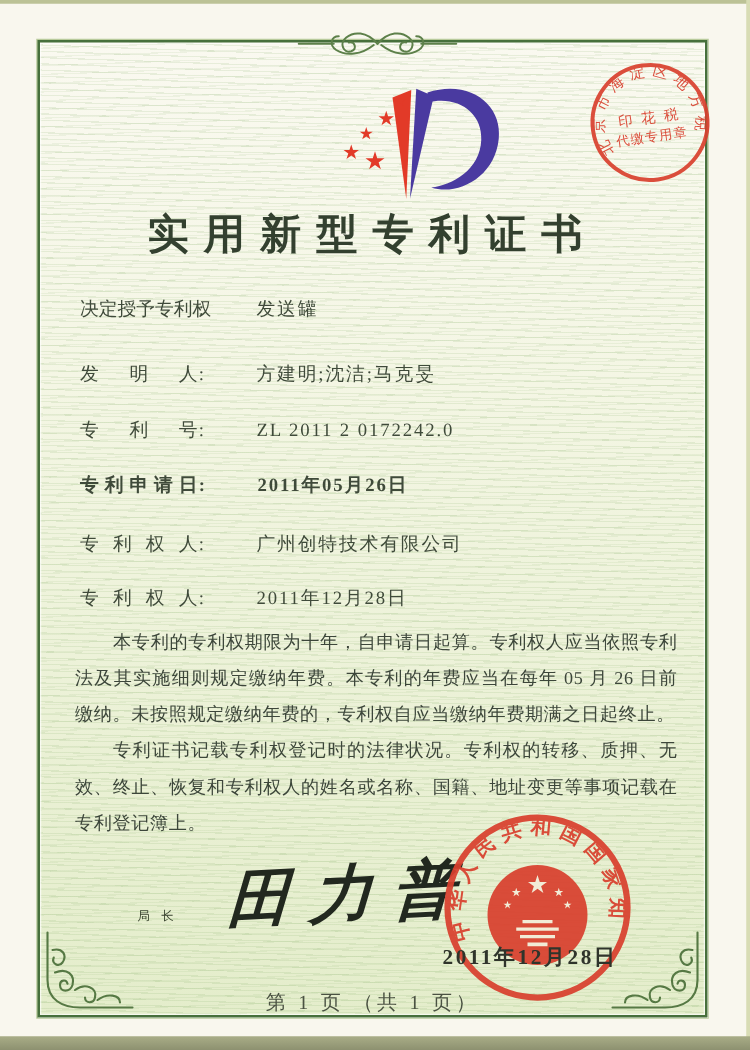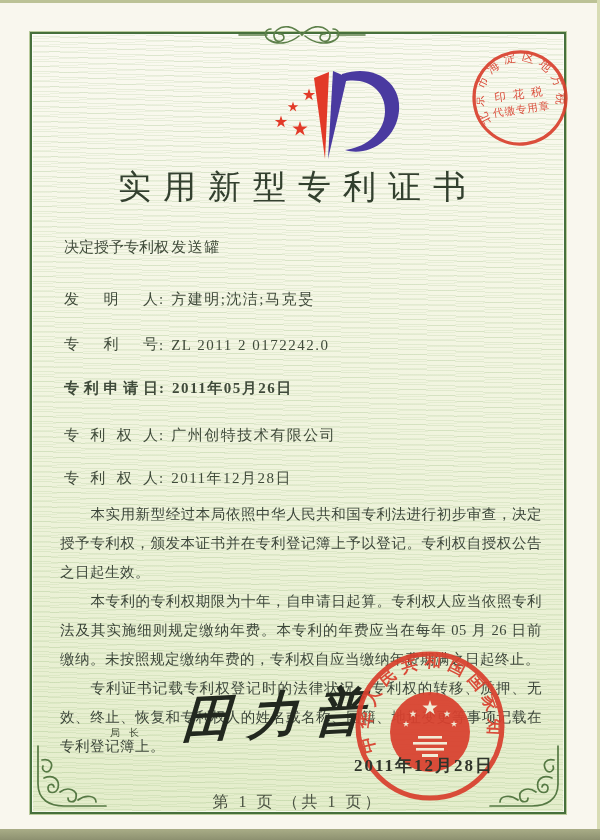--- a/index.html
+++ b/index.html
@@ -12,29 +12,29 @@
     border:2px solid #47703c;box-shadow:0 0 0 1px #b9cb9c, inset 0 0 0 1px #ffffffb0;
     background:
       repeating-linear-gradient(2deg, rgba(122,168,94,0.15) 0 1px, rgba(0,0,0,0) 1px 5px),
       repeating-linear-gradient(-2deg, rgba(122,168,94,0.10) 0 1px, rgba(0,0,0,0) 1px 7px),
       linear-gradient(180deg,#faf9f0 0%,#f4f6e4 35%,#ebf1d6 70%,#e4edcb 100%);}
   .cert-no{position:absolute;left:32px;top:30px;font-size:14px;letter-spacing:3px;color:#4a5242;}
   .logo{position:absolute;left:222px;top:28px;width:155px;height:105px;}
   .tax-seal{position:absolute;left:438px;top:14px;width:100px;height:100px;
     transform:rotate(-8deg);opacity:.92;}
   .title{position:absolute;left:0;top:131px;width:100%;text-align:center;
-    font-size:33px;font-weight:400;letter-spacing:12px;color:#33402f;}
+    font-size:33px;font-weight:700;letter-spacing:12px;color:#33402f;}
   .fields{position:absolute;left:32px;top:204px;right:40px;font-size:15px;color:#3f4a3a;}
   .frow{position:absolute;left:0;white-space:nowrap;}
   .frow.r0{top:0;} .frow.r1{top:52px;} .frow.r2{top:97px;}
   .frow.r3{top:141px;font-weight:bold;} .frow.r4{top:188px;} .frow.r5{top:231px;}
   .flabel{display:inline-block;width:94px;text-align:justify;text-align-last:justify;
     vertical-align:bottom;}
   .fcolon{margin:0 8px 0 1px;}
-  .fvalue{letter-spacing:1.5px;}
+  .fvalue{letter-spacing:1.5px;margin-left:34px;}
   .body-text{position:absolute;left:28px;top:466px;width:482px;font-size:14.5px;
     line-height:29px;color:#3c463a;text-align:justify;letter-spacing:0.5px;}
   .body-text p{margin:0;text-indent:2.1em;}
   .signoff-label{position:absolute;left:78px;top:692px;font-size:10px;
     letter-spacing:9px;color:#39432f;}
   .signature{position:absolute;left:150px;top:648px;font-size:50px;font-weight:600;
     font-style:italic;letter-spacing:16px;color:#22281f;
     transform:rotate(-3deg) skewX(-6deg);}
   .sipo-seal{position:absolute;left:322px;top:616px;width:152px;height:152px;opacity:.93;}
   .seal-date{position:absolute;left:322px;top:720px;font-size:17px;letter-spacing:2px;
@@ -127,21 +127,20 @@
     </div>
     <div class="frow r4">
       <span class="flabel">专利权人</span><span class="fcolon">:</span><span class="fvalue">广州创特技术有限公司</span>
     </div>
     <div class="frow r5">
       <span class="flabel">专利权人</span><span class="fcolon">:</span><span class="fvalue">2011年12月28日</span>
     </div>
   </div>
 
   <div class="body-text">
-    <p>本实用新型经过本局依照中华人民共和国专利法进行初步审查，决定授予专利权，颁发本证书并在专利登记簿上予以登记。专利权自授权公告之日起生效。</p>
     <p>本专利的专利权期限为十年，自申请日起算。专利权人应当依照专利法及其实施细则规定缴纳年费。本专利的年费应当在每年 05 月 26 日前缴纳。未按照规定缴纳年费的，专利权自应当缴纳年费期满之日起终止。</p>
     <p>专利证书记载专利权登记时的法律状况。专利权的转移、质押、无效、终止、恢复和专利权人的姓名或名称、国籍、地址变更等事项记载在专利登记簿上。</p>
   </div>
 
   <div class="signoff-label">局长</div>
   <div class="signature">田力普</div>
 
   <svg class="sipo-seal" width="152" height="152" viewBox="0 0 152 152">
     <defs>
       <path id="siporing" d="M22.5,101 A59,59 0 1 1 129.5,101" fill="none"></path>

